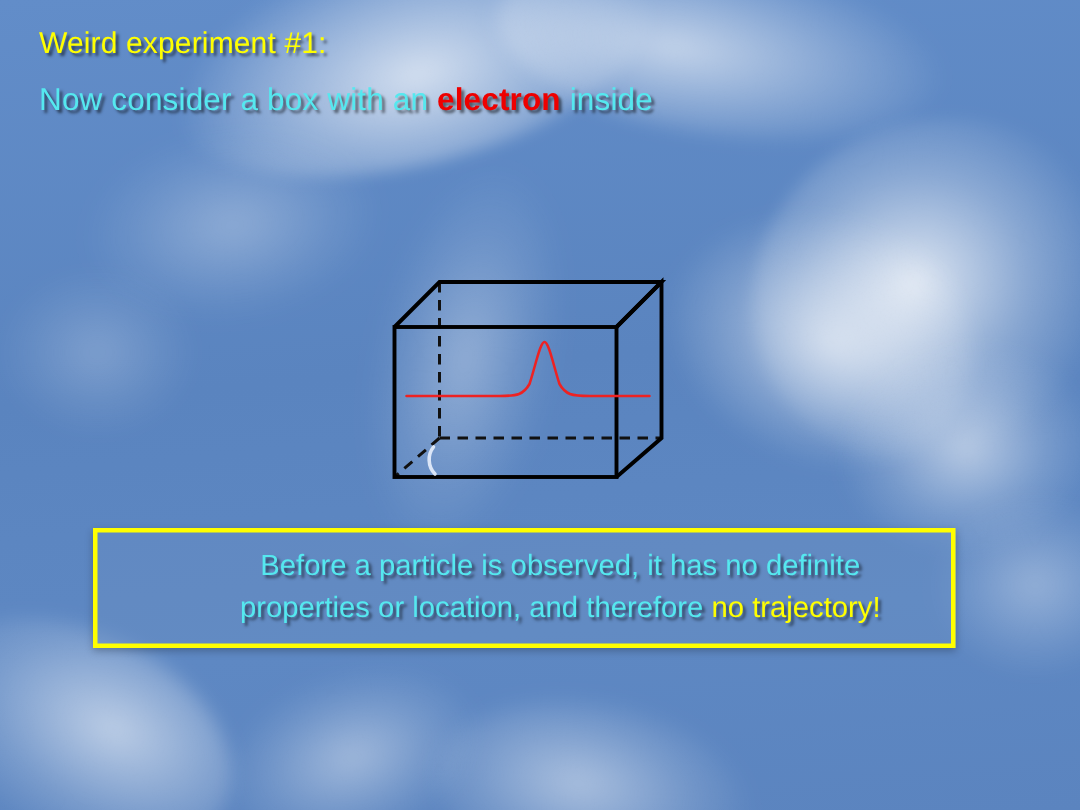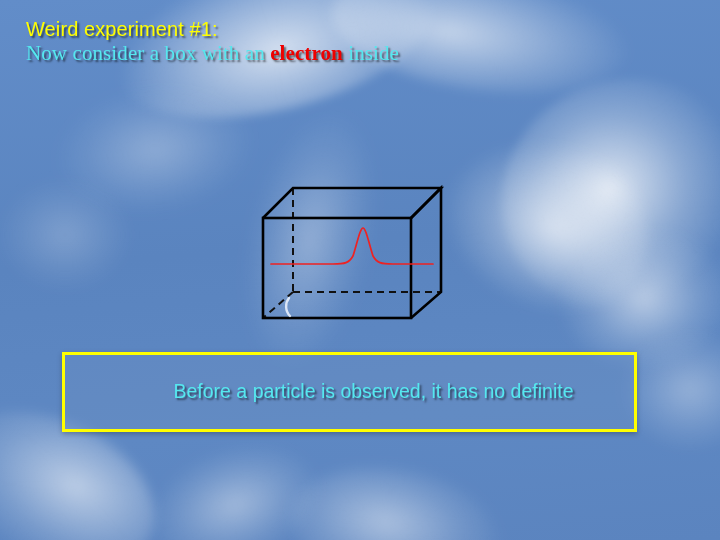--- a/index.html
+++ b/index.html
@@ -56,24 +56,23 @@
       filter:blur(8px);}
 
   
   .heading-block{position:absolute;left:26px;top:18px;width:660px;}
   .h-line1{
     font-size:20px;color:#ffff00;letter-spacing:.1px;
     text-shadow:2px 2px 2px rgba(0,0,0,.55);
     white-space:nowrap;
   }
   .h-line2{
-    font-size:21px;color:#55e8ef;letter-spacing:.1px;
+    margin-top:14px;font-size:21px;color:#55e8ef;letter-spacing:.1px;
     text-shadow:2px 2px 2px rgba(0,0,0,.55);
     white-space:nowrap;
-    font-family:Liberation Serif, serif;
   }
   .h-line2 .em{color:#ee0000;font-weight:bold;}
 
   
   .figure{position:absolute;left:245px;top:170px;width:215px;height:165px;}
   .figure svg{display:block;overflow:visible;}
 
   
   .callout{
     position:absolute;left:62px;top:352px;width:575px;height:80px;
@@ -136,15 +135,16 @@
 
       <path d="M26,94 L88,94 C100,94 104,93 108,86 C112,74 115,58 118,58
                C121,58 124,74 128,86 C132,93 136,94 148,94 L188,94" stroke="#ee2222" stroke-width="1.7" fill="none" stroke-linecap="round"></path>
 
       <path d="M44,128 C40,133 40,141 45,146" stroke="#eef4ff" stroke-width="2.4" fill="none" stroke-linecap="round" opacity=".85"></path>
     </svg>
   </div>
 
   <div class="callout">
     <div class="cl">Before a particle is observed, it has no definite</div>
+    <div class="cl"><span>properties or location, and therefore </span><span class="yel">no trajectory!</span></div>
   </div>
 
 </div>
 
 </body></html>

